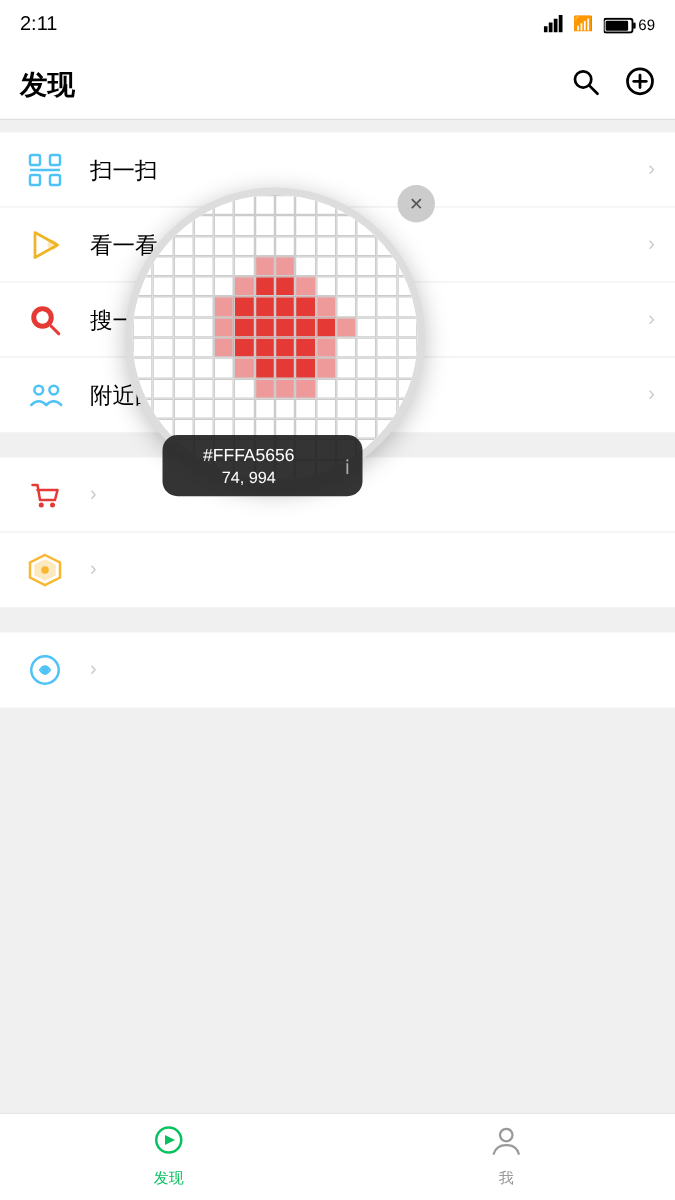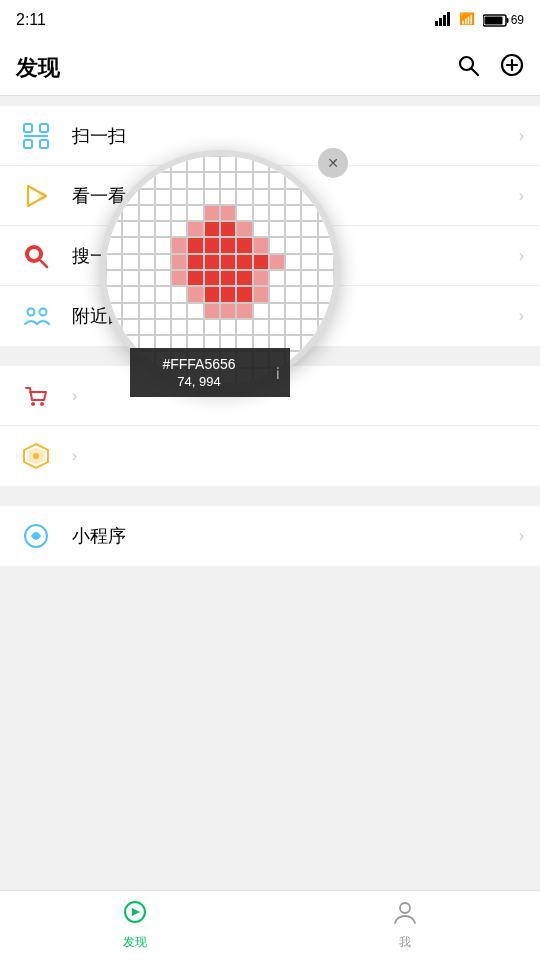--- a/index.html
+++ b/index.html
@@ -345,21 +345,20 @@
 <div class="menu-list">
 
   <div class="menu-item">
     <div class="menu-icon-wrap">
       <svg class="svg-icon" viewBox="0 0 28 28" fill="none">
         <circle cx="14" cy="14" r="11" stroke="#4fc3f7" stroke-width="2"></circle>
         <path d="M10 14 Q14 8 18 14 Q14 20 10 14Z" fill="none" stroke="#4fc3f7" stroke-width="1.8"></path>
         <circle cx="14" cy="14" r="2.5" fill="#4fc3f7"></circle>
       </svg>
     </div>
-    <span class="menu-label">小程序</span>
     <span class="menu-chevron">›</span>
   </div>
 </div>
 
 <div class="magnifier-overlay">
   <div class="pixel-grid" id="pixel-grid">
       <div class="pixel-cell" style="background: rgb(255, 255, 255);"></div>
       <div class="pixel-cell" style="background: rgb(255, 255, 255);"></div>
       <div class="pixel-cell" style="background: rgb(255, 255, 255);"></div>
       <div class="pixel-cell" style="background: rgb(255, 255, 255);"></div>
@@ -555,21 +554,21 @@
       <div class="pixel-cell" style="background: rgb(255, 255, 255);"></div>
       <div class="pixel-cell" style="background: rgb(255, 255, 255);"></div>
       <div class="pixel-cell" style="background: rgb(255, 255, 255);"></div>
     </div>
 </div>
 
 <div class="close-btn">
   <span>✕</span>
 </div>
 
-<div class="color-tooltip" style="position:absolute;top:348px;left:130px;z-index:102;background:rgba(30,30,30,0.9);color:#fff;border-radius:0;padding:8px 36px 8px 14px;min-width:160px;">
+<div class="color-tooltip" style="position:absolute;top:348px;left:130px;z-index:102;background:rgba(30,30,30,0.9);color:#fff;border-radius:12px;padding:8px 36px 8px 14px;min-width:160px;">
   <span class="tooltip-hex">#FFFA5656</span>
   <span class="tooltip-coords">74, 994</span>
   <span style="position:absolute;right:10px;top:50%;transform:translateY(-50%);font-size:16px;color:#aaa;">ℹ</span>
 </div>
 
 <div class="bottom-nav">
 
 
 
   <div class="nav-item">

